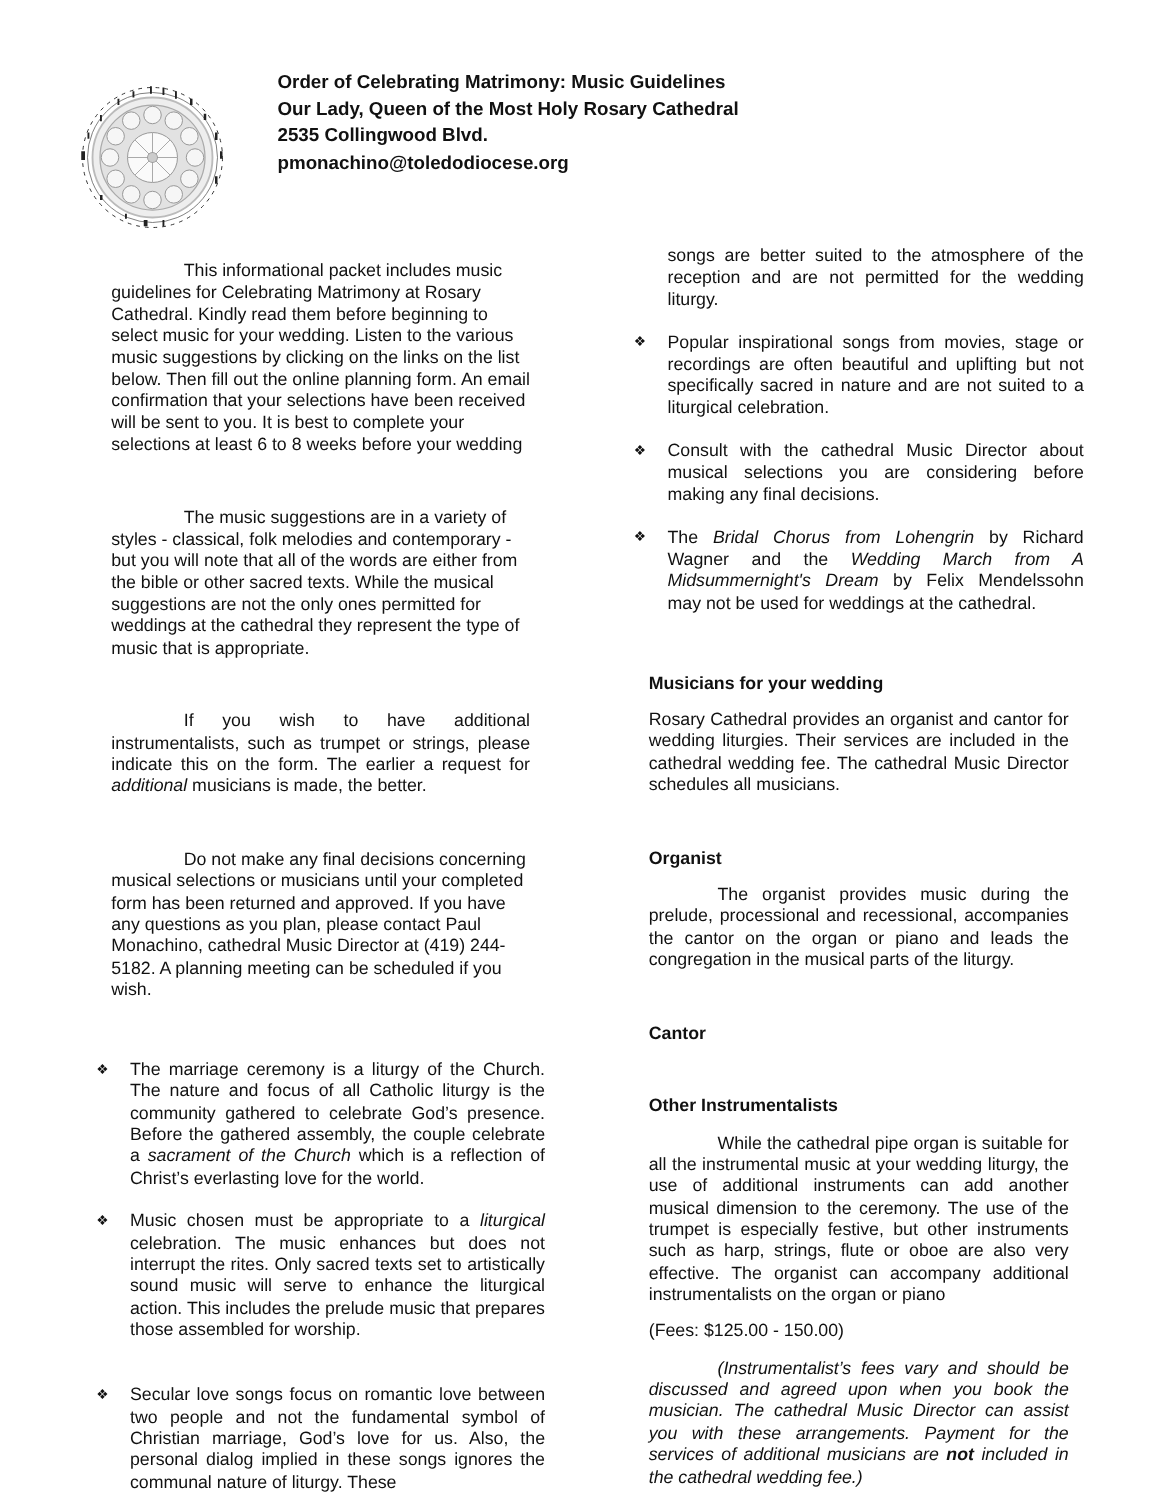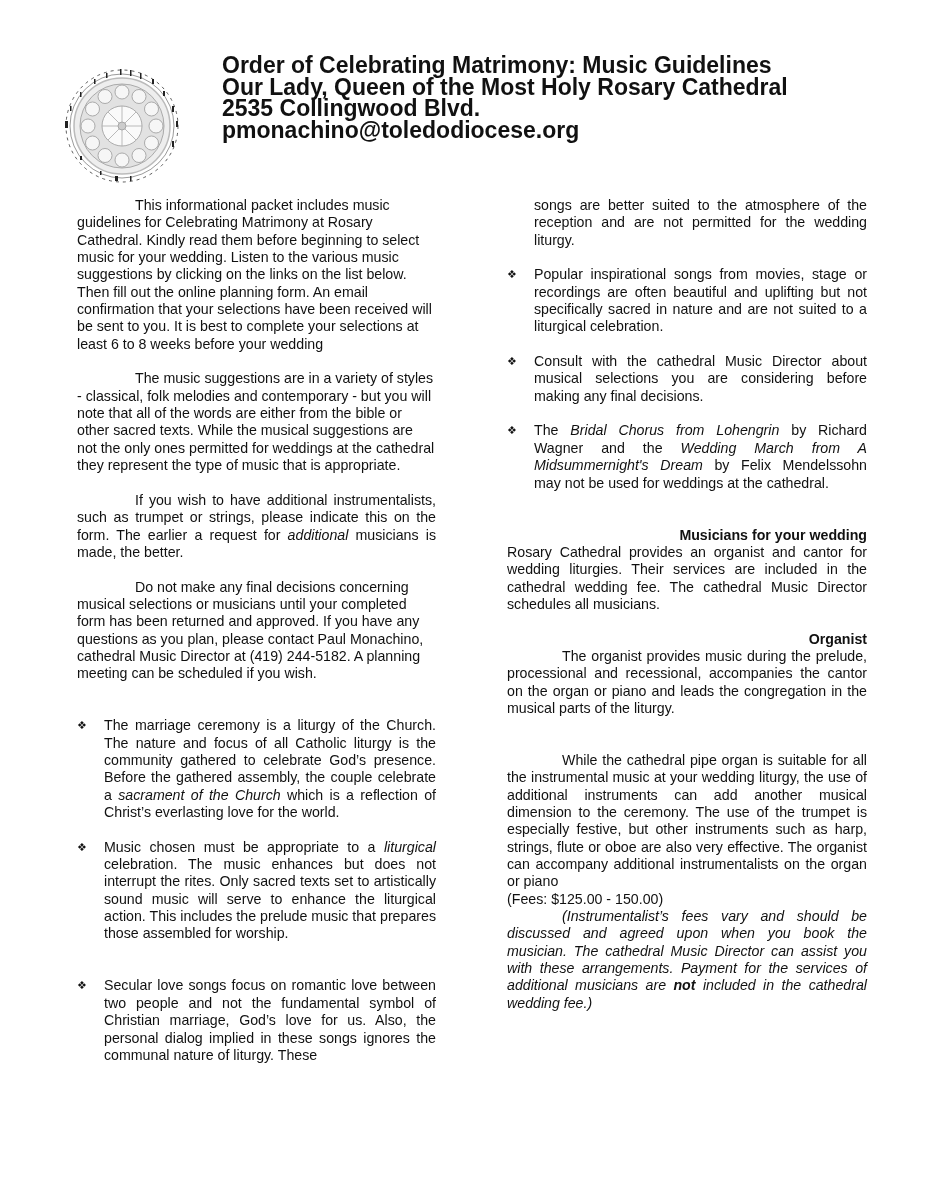--- a/index.html
+++ b/index.html
@@ -1,32 +1,32 @@
 <!DOCTYPE html>
 <html><head>
 <meta charset="utf-8">
 <style>
   html, body { margin: 0; padding: 0; background: #ffffff; }
   body { width: 927px; height: 1200px; position: relative; overflow: hidden;
          font-family: "Liberation Sans", sans-serif; color: #111111; }
-  .header { position: absolute; left: 222px; top: 55px; font-weight: bold; font-size: 23px; line-height: 21.6px; }
+  .header { position: absolute; left: 222px; top: 55px; font-weight: bold; font-size: 15px; line-height: 21.6px; }
   .header div { white-space: nowrap; }
   .logo { position: absolute; left: 60px; top: 66px; width: 124px; height: 120px; }
   .col { position: absolute; font-size: 14.2px; line-height: 17.35px; }
   .col-left { left: 77px; top: 197px; width: 359px; }
   .col-right { left: 507px; top: 197px; width: 360px; }
-  p { margin: 0; }
+  p { margin: 12px; }
   .just { text-align: justify; }
   .indent { text-indent: 58px; }
   .indent2 { text-indent: 55px; }
   .gap { height: 17.35px; }
   .gap2 { height: 34.7px; }
   .bullet { position: relative; padding-left: 27px; text-align: justify; }
   .bullet .mark { position: absolute; left: 0; top: 0; font-size: 11px; line-height: 17.35px; }
-  .h { font-weight: bold; text-align: right; }
+  .h { font-weight: bold; }
   i, em { font-style: italic; }
 </style>
 </head>
 <body>
 
 <div class="logo">
   <svg width="124" height="120" viewBox="0 0 124 120">
     <circle cx="62" cy="60" r="56" fill="none" stroke="#333" stroke-width="0.8" stroke-dasharray="3 4"></circle>
     <circle cx="62" cy="60" r="52" fill="none" stroke="#555" stroke-width="0.6"></circle>
     <circle cx="62" cy="60" r="48" fill="#eeeeee" stroke="#bbb" stroke-width="1.5"></circle>
@@ -129,18 +129,20 @@
   <div class="gap2"></div>
 
   <p class="h">Musicians for your wedding</p>
   <p class="just">Rosary Cathedral provides an organist and cantor for wedding liturgies. Their services are included in the cathedral wedding fee. The cathedral Music Director schedules all musicians.</p>
   <div class="gap"></div>
 
   <p class="h">Organist</p>
   <p class="just indent2">The organist provides music during the prelude, processional and recessional, accompanies the cantor on the organ or piano and leads the congregation in the musical parts of the liturgy.</p>
   <div class="gap"></div>
 
+  <p class="h">Cantor</p>
   <div class="gap"></div>
 
+  <p class="h">Other Instrumentalists</p>
   <p class="just indent2">While the cathedral pipe organ is suitable for all the instrumental music at your wedding liturgy, the use of additional instruments can add another musical dimension to the ceremony. The use of the trumpet is especially festive, but other instruments such as harp, strings, flute or oboe are also very effective. The organist can accompany additional instrumentalists on the organ or piano</p>
   <p>(Fees: $125.00 - 150.00)</p>
   <p class="just indent2"><i><span>(Instrumentalist’s fees vary and should be discussed and agreed upon when you book the musician. The cathedral Music Director can assist you with these arrangements. Payment for the services of additional musicians are </span><b>not</b><span> included in the cathedral wedding fee.)</span></i></p>
 </div>
 
 </body></html>

